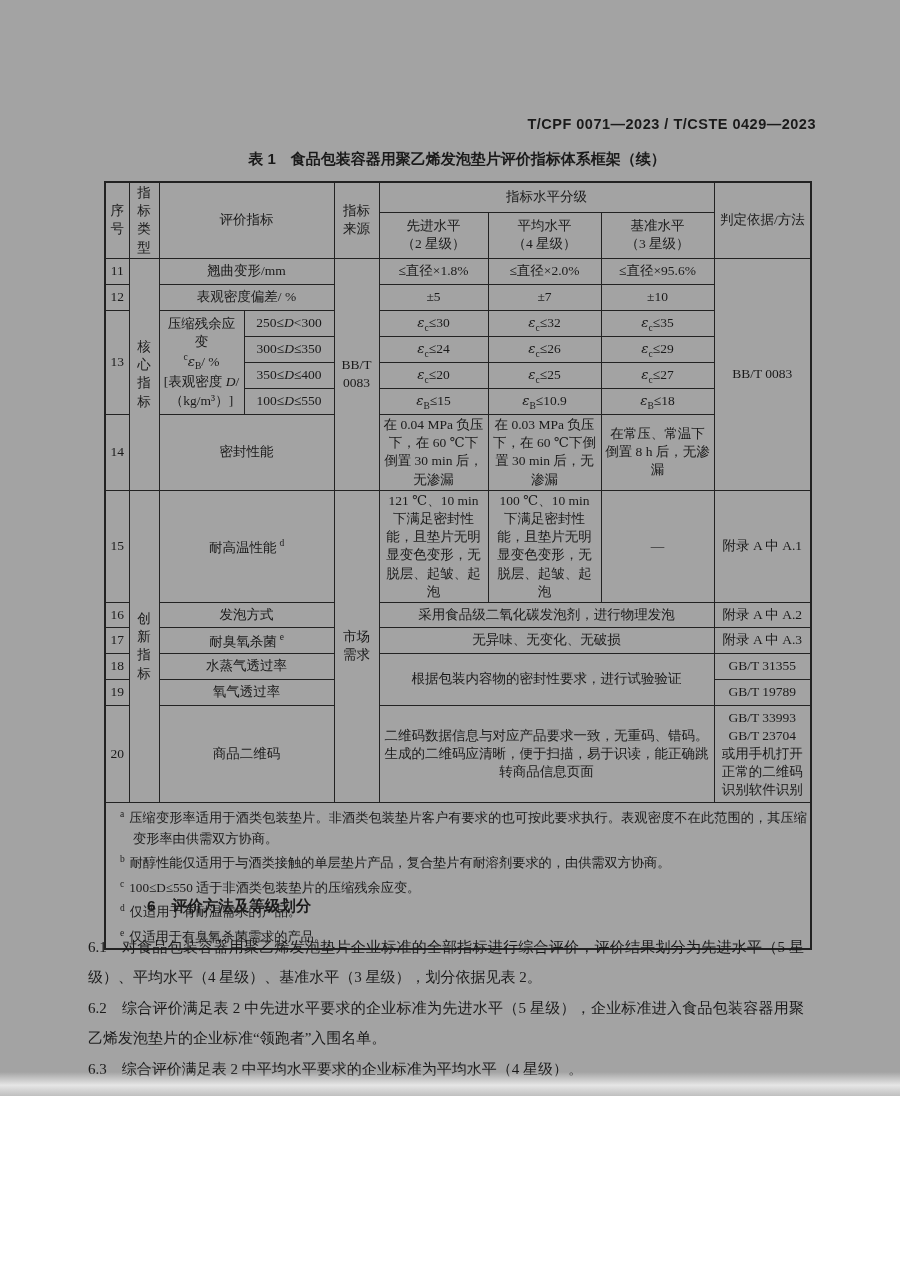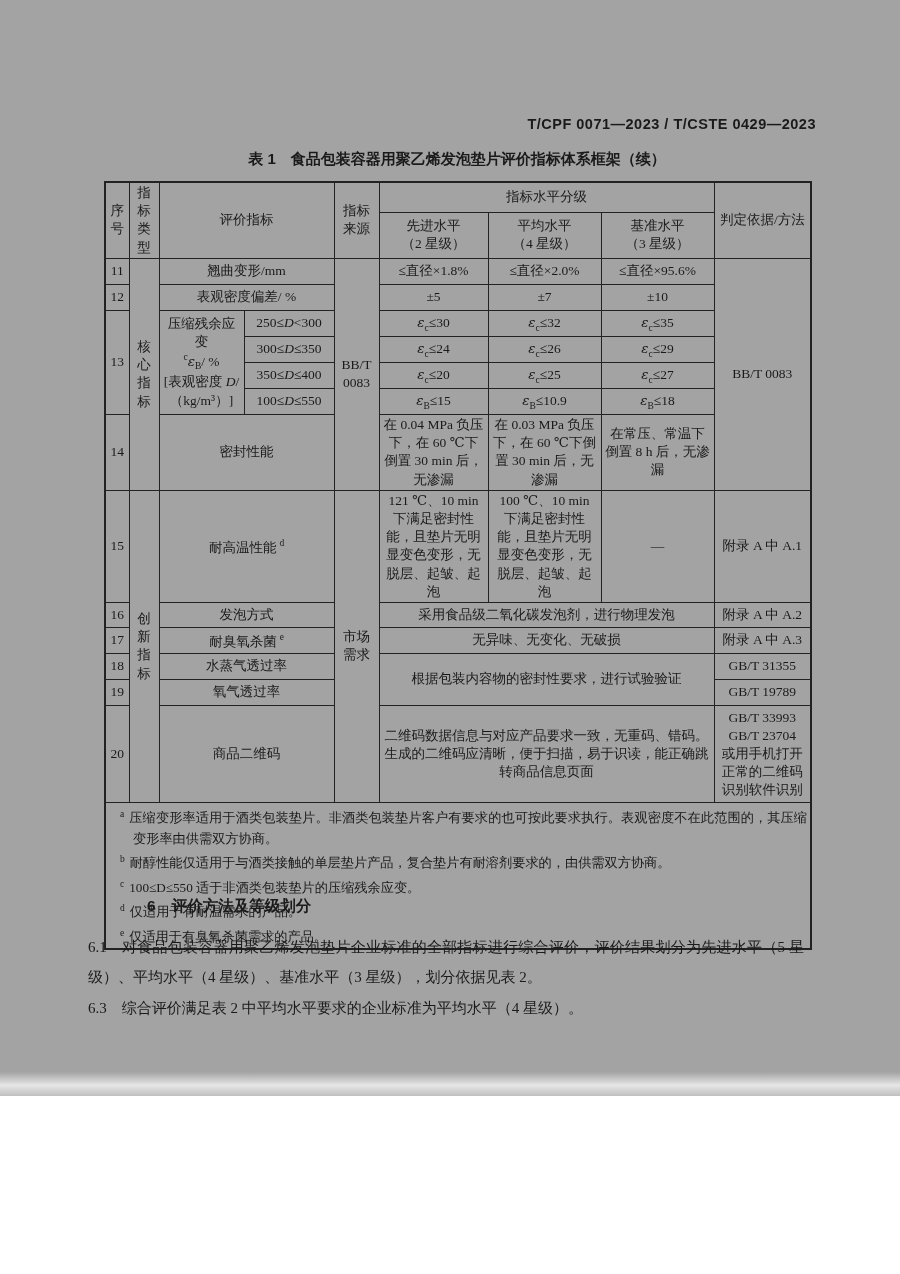--- a/index.html
+++ b/index.html
@@ -219,19 +219,20 @@
     </tr>
   </tbody>
     </table>
 
   <div class="sec-head">
     <span class="no">6</span><span>评价方法及等级划分</span>
   </div>
 
   <div class="paras">
     <p class="para"><span class="pnum">6.1</span><span>对食品包装容器用聚乙烯发泡垫片企业标准的全部指标进行综合评价，评价结果划分为先进水平（5 星级）、平均水平（4 星级）、基准水平（3 星级），划分依据见表 2。</span></p>
+    <p class="para"><span class="pnum">6.2</span><span>综合评价满足表 2 中先进水平要求的企业标准为先进水平（5 星级），企业标准进入食品包装容器用聚乙烯发泡垫片的企业标准“领跑者”入围名单。</span></p>
     <p class="para"><span class="pnum">6.3</span><span>综合评价满足表 2 中平均水平要求的企业标准为平均水平（4 星级）。</span></p>
   </div>
 
   <div class="page-num">3</div>
 
   <div class="scan-band"></div>
 </div>
 
 </body></html>

